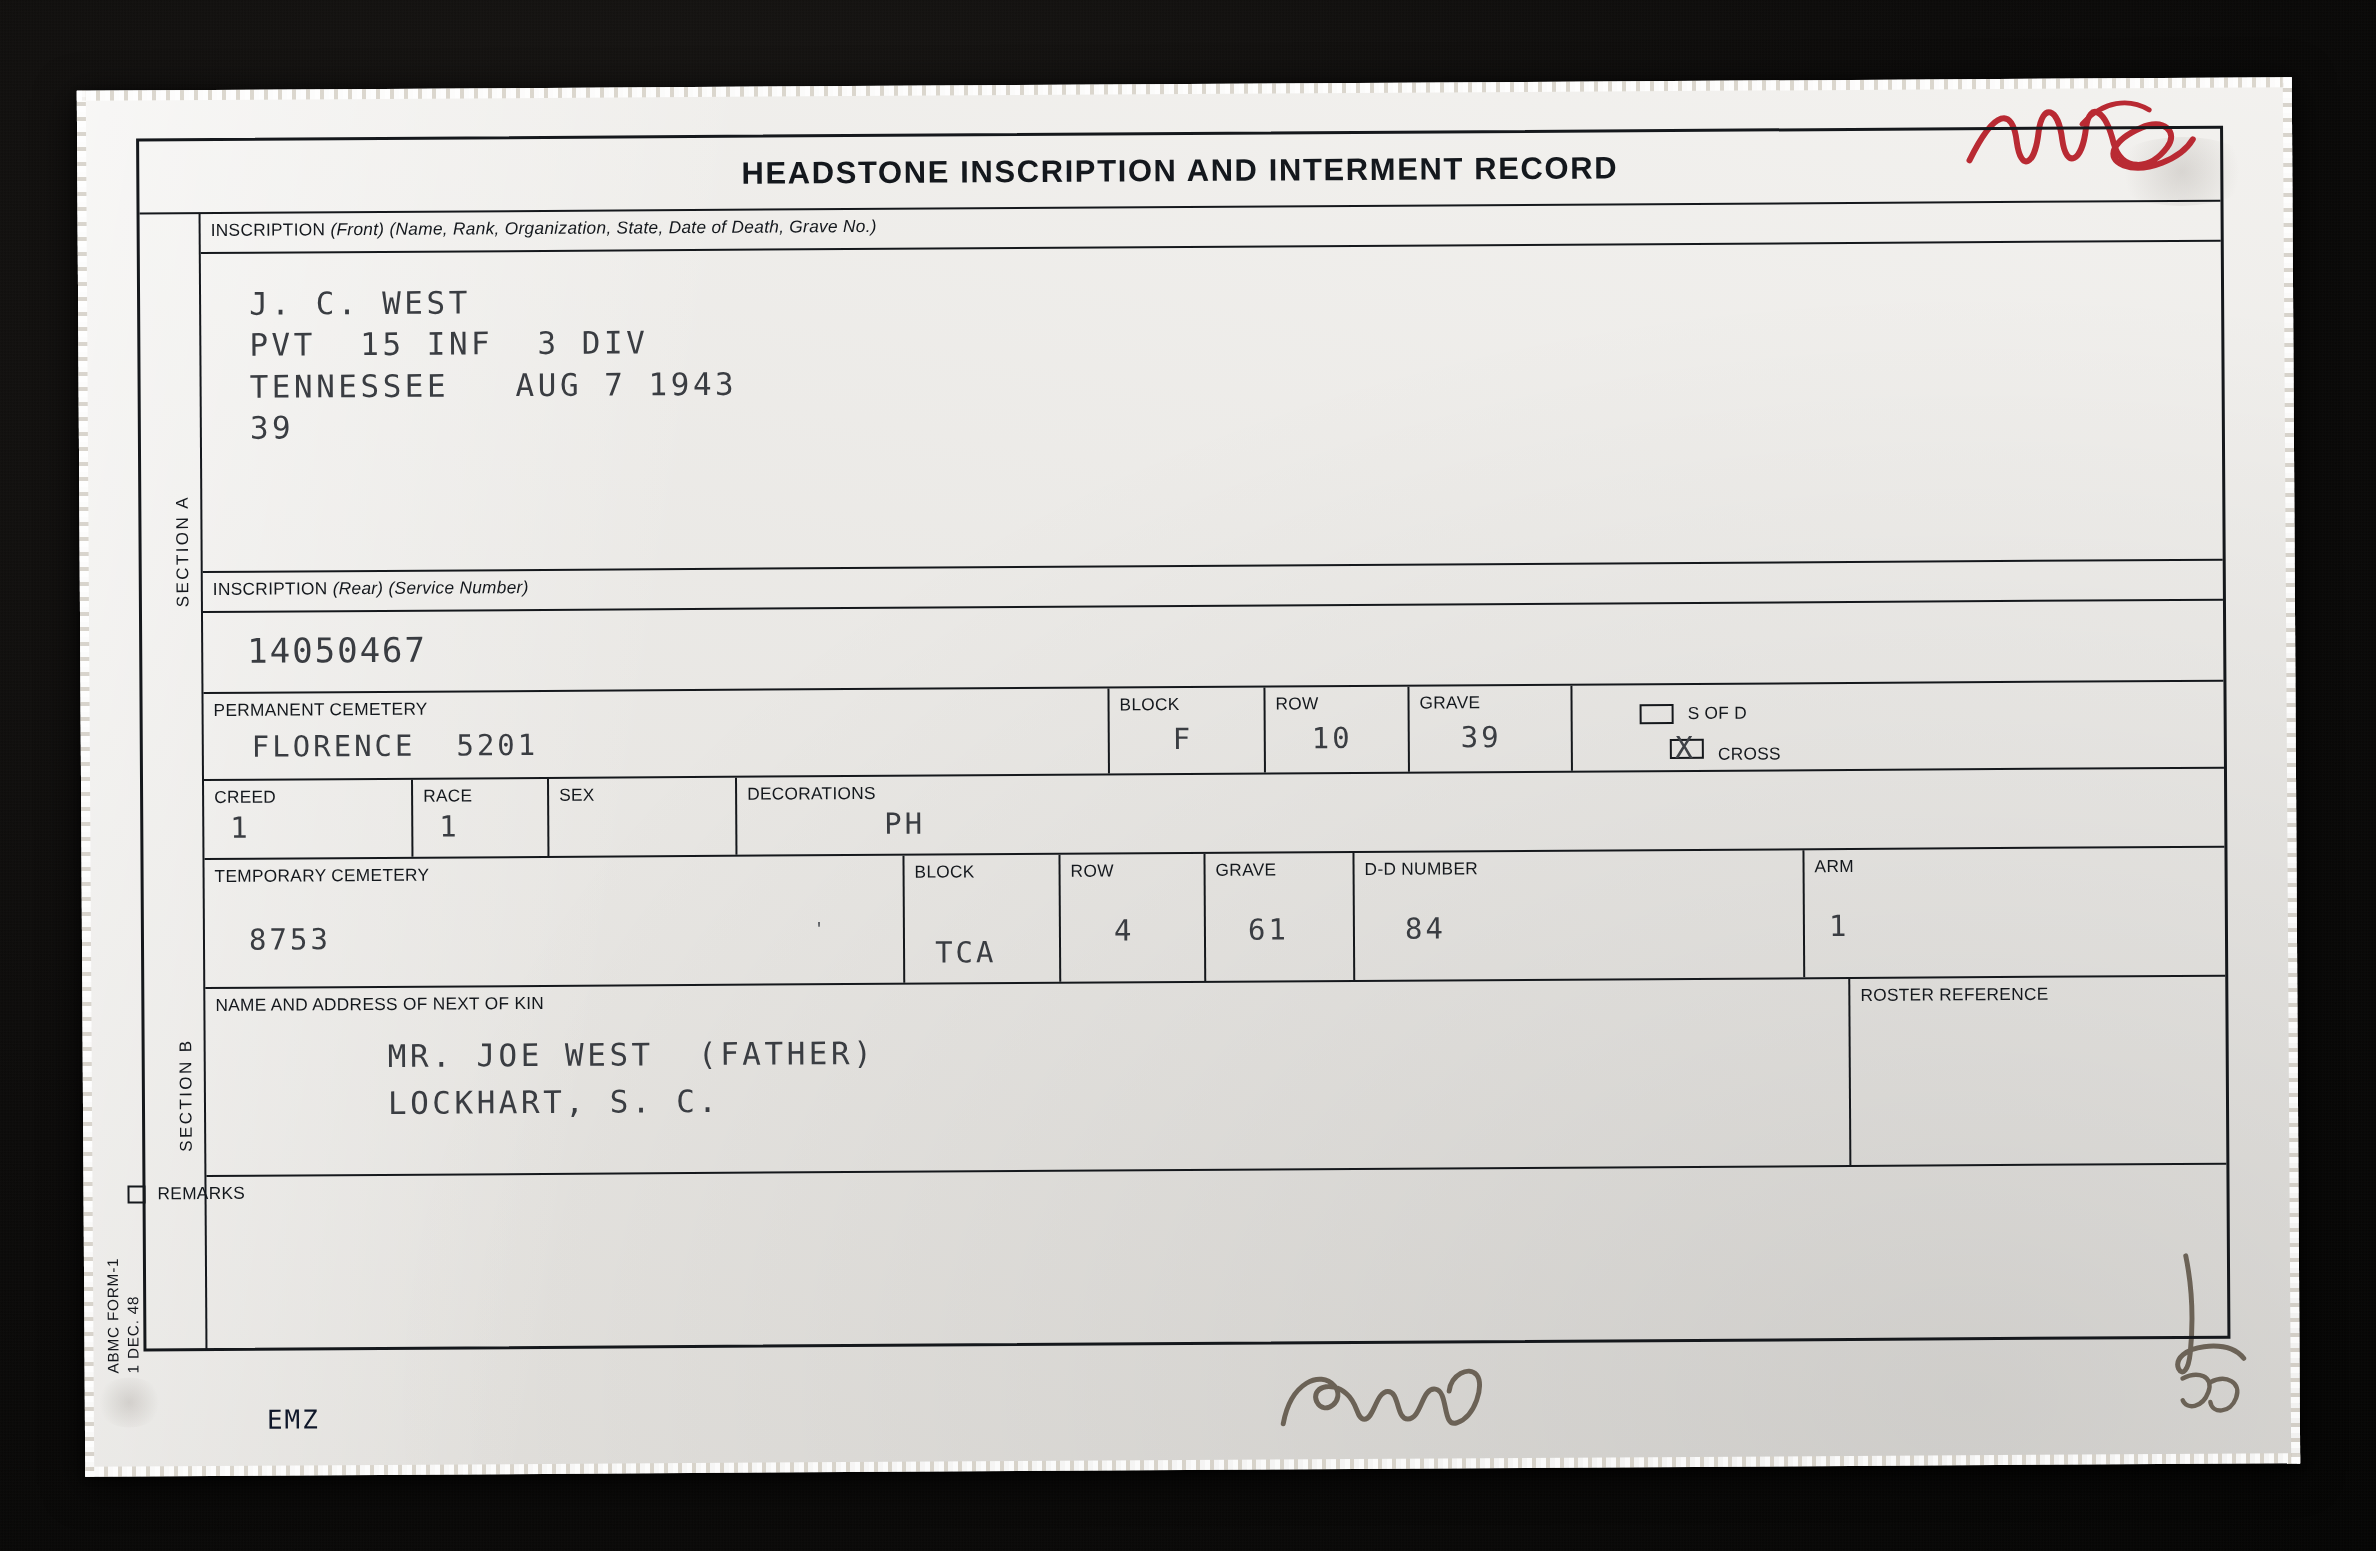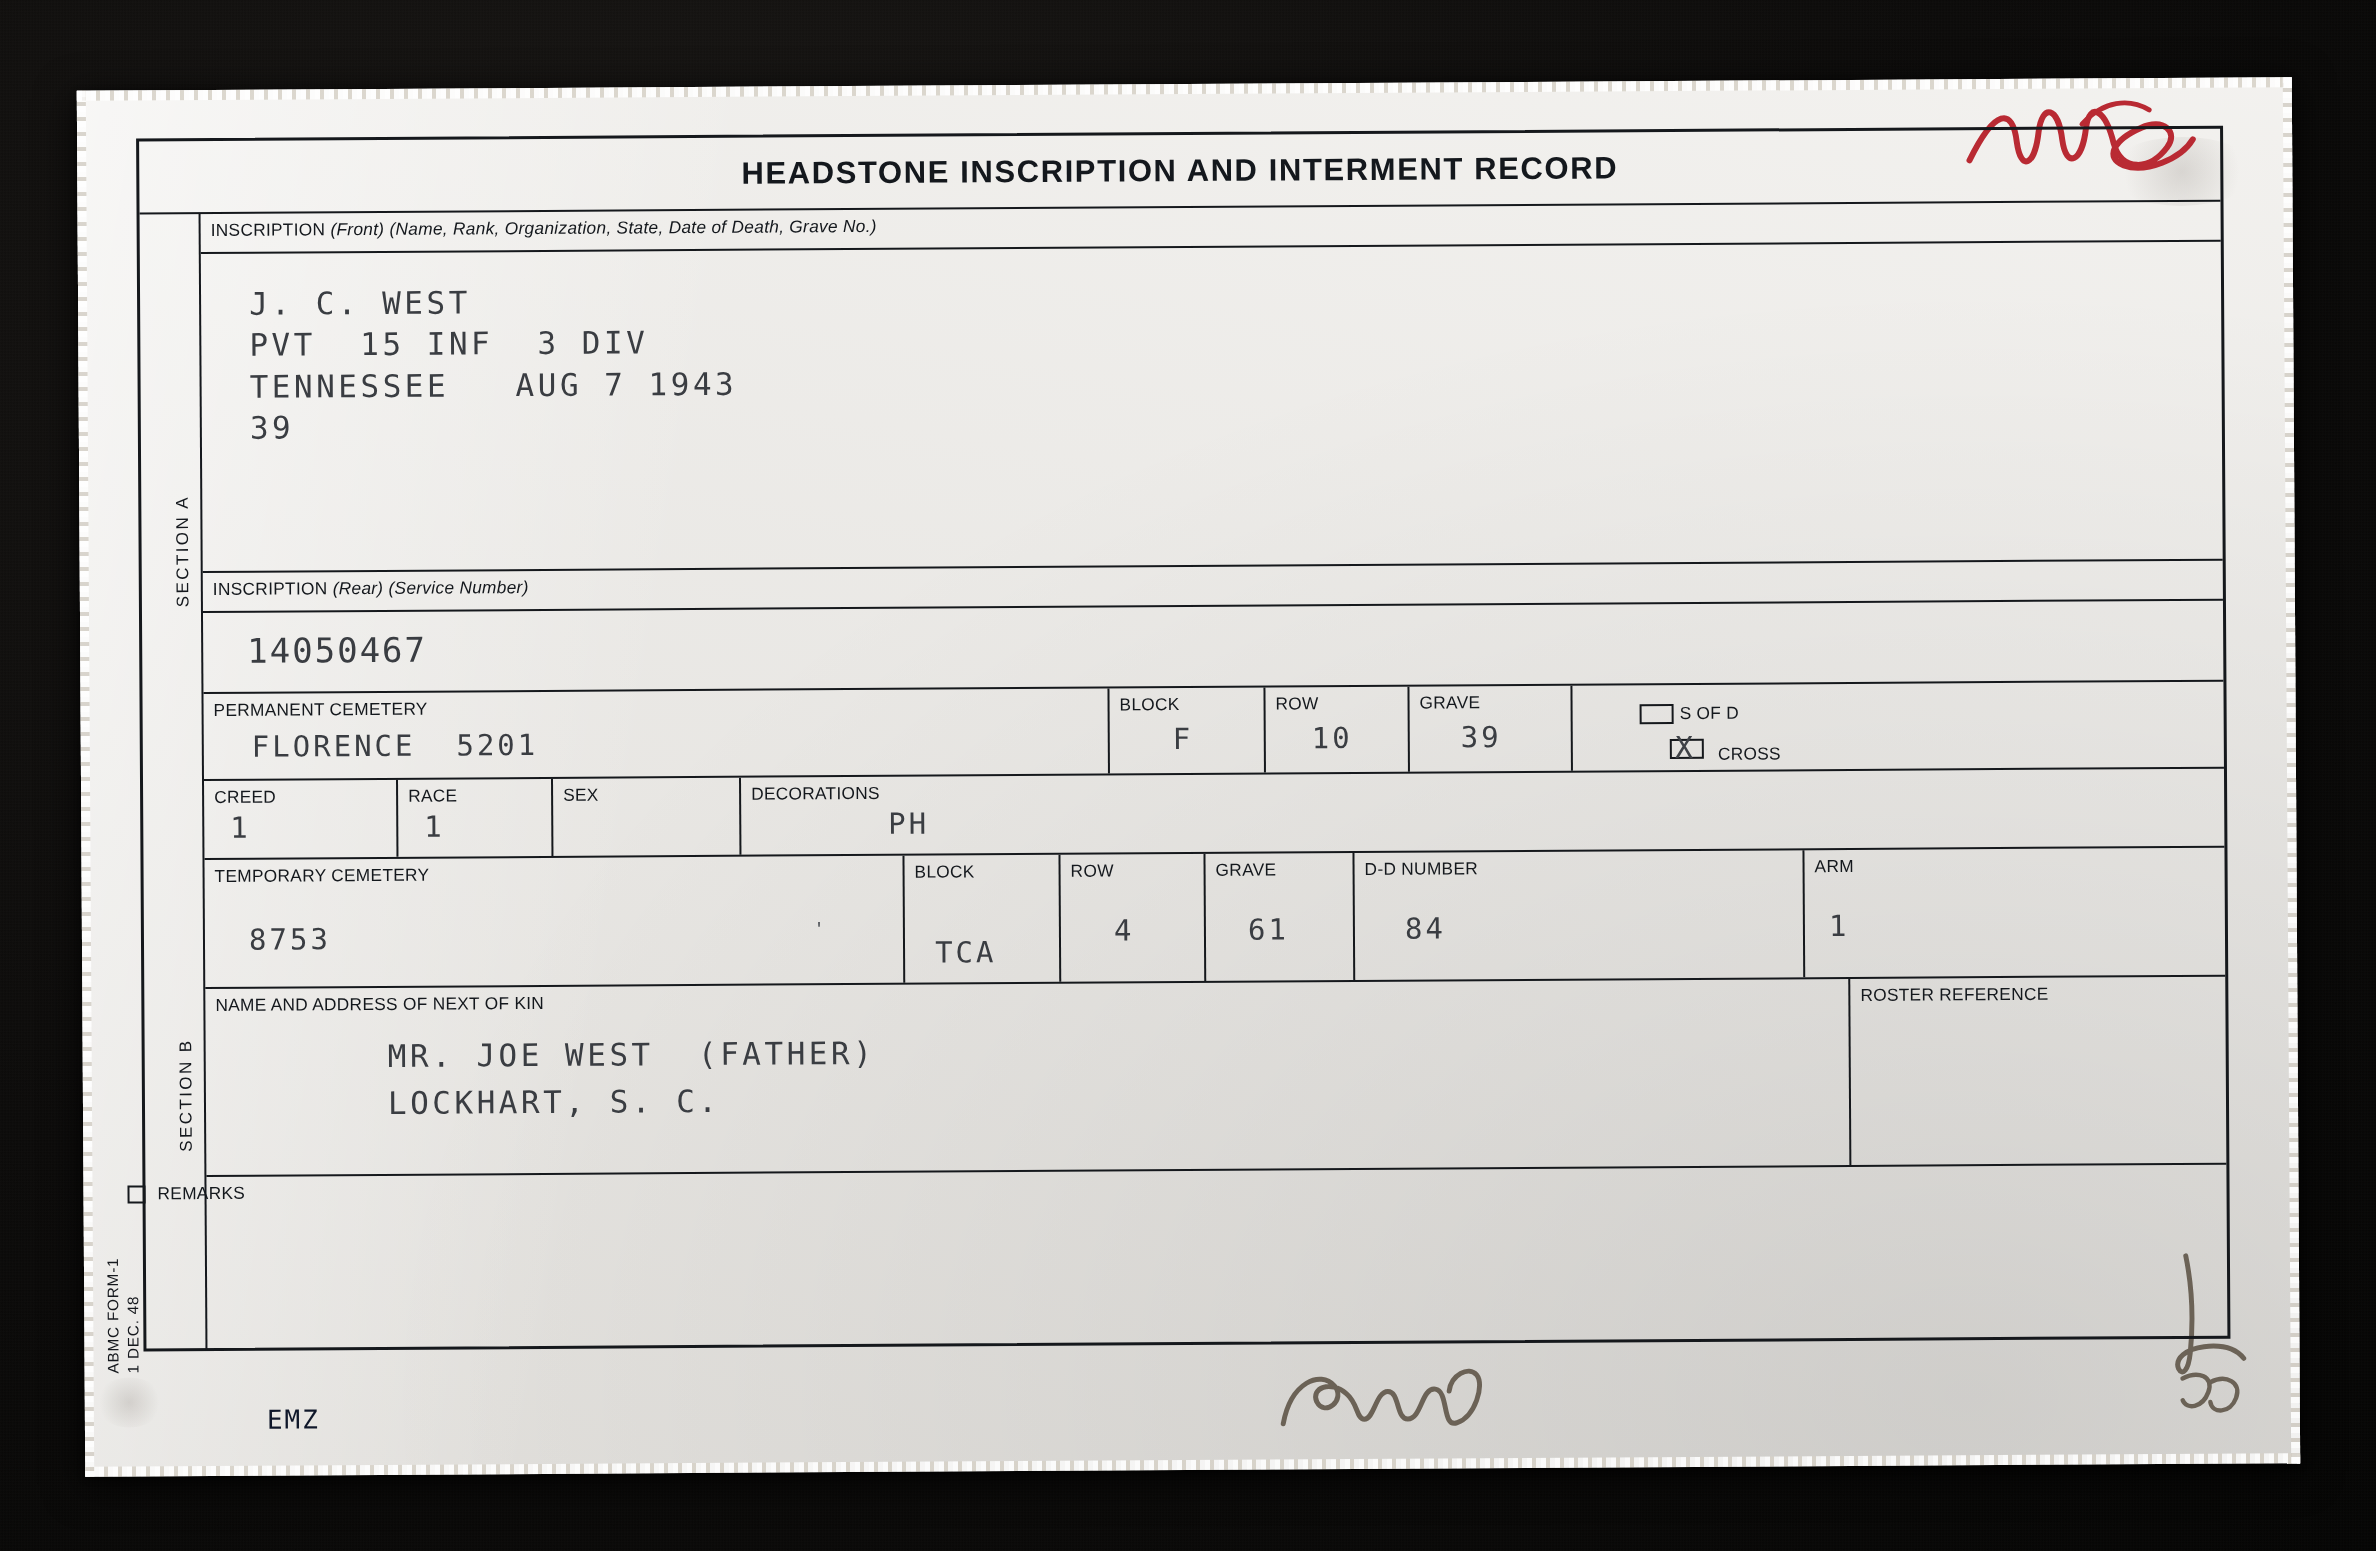--- a/index.html
+++ b/index.html
@@ -276,39 +276,39 @@
             </div>
             <div class="cell bl" style="width:144px; position:relative;">
               <div class="cap">ROW</div>
               <div class="tw" style="position:absolute; left:46px; top:32px;">10</div>
             </div>
             <div class="cell bl" style="width:163px; position:relative;">
               <div class="cap">GRAVE</div>
               <div class="tw" style="position:absolute; left:51px; top:32px;">39</div>
             </div>
             <div class="cell bl" style="flex:1; position:relative;">
-              <div style="position:absolute; left:67px; top:18px; display:flex; align-items:center; gap:6px;">
+              <div style="position:absolute; left:67px; top:18px; display:flex; align-items:center; gap:14px;">
                 <span class="check-box"></span>
                 <span class="cap" style="padding:0;">S OF D</span>
               </div>
               <div style="position:absolute; left:97px; top:48px; display:flex; align-items:center; gap:14px;">
                 <span class="check-box">
                   <span class="x-mark" style="left:3px; top:-8px;">X</span>
                 </span>
                 <span class="cap" style="padding:0;margin-top:11px;">CROSS</span>
               </div>
             </div>
           </div>
 
           <div class="row bb" style="height:77px;">
             <div class="cell" style="width:192px; position:relative;">
               <div class="cap">CREED</div>
               <div class="tw" style="position:absolute; left:26px; top:28px;">1</div>
             </div>
-            <div class="cell bl" style="width:155px; position:relative;">
+            <div class="cell bl" style="width:136px; position:relative;margin-left:15px;">
               <div class="cap">RACE</div>
               <div class="tw" style="position:absolute; left:26px; top:28px;">1</div>
             </div>
             <div class="cell bl" style="width:188px; position:relative;">
               <div class="cap">SEX</div>
               <div class="tw" style="position:absolute; left:26px; top:28px;"></div>
             </div>
             <div class="cell bl" style="flex:1; position:relative;">
               <div class="cap">DECORATIONS</div>
               <div class="tw" style="position:absolute; left:147px; top:28px;">PH</div>

